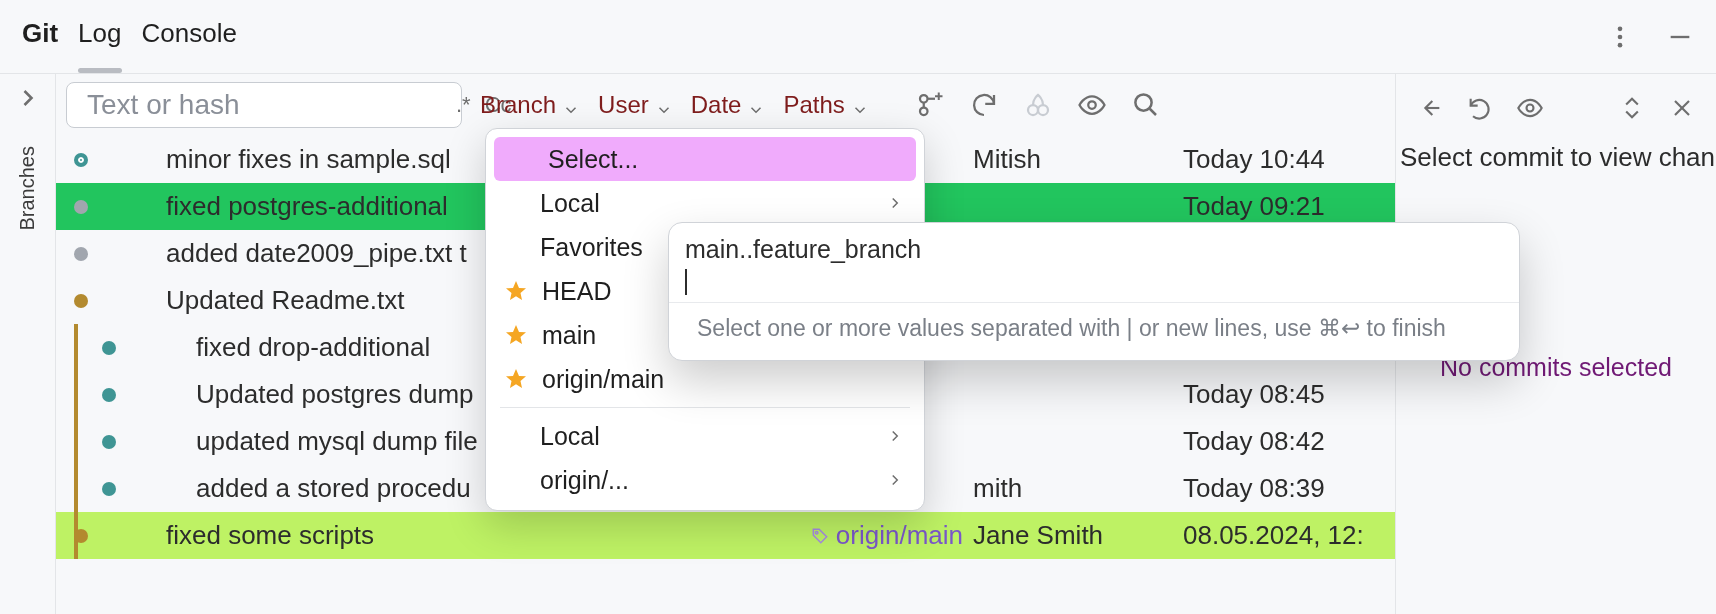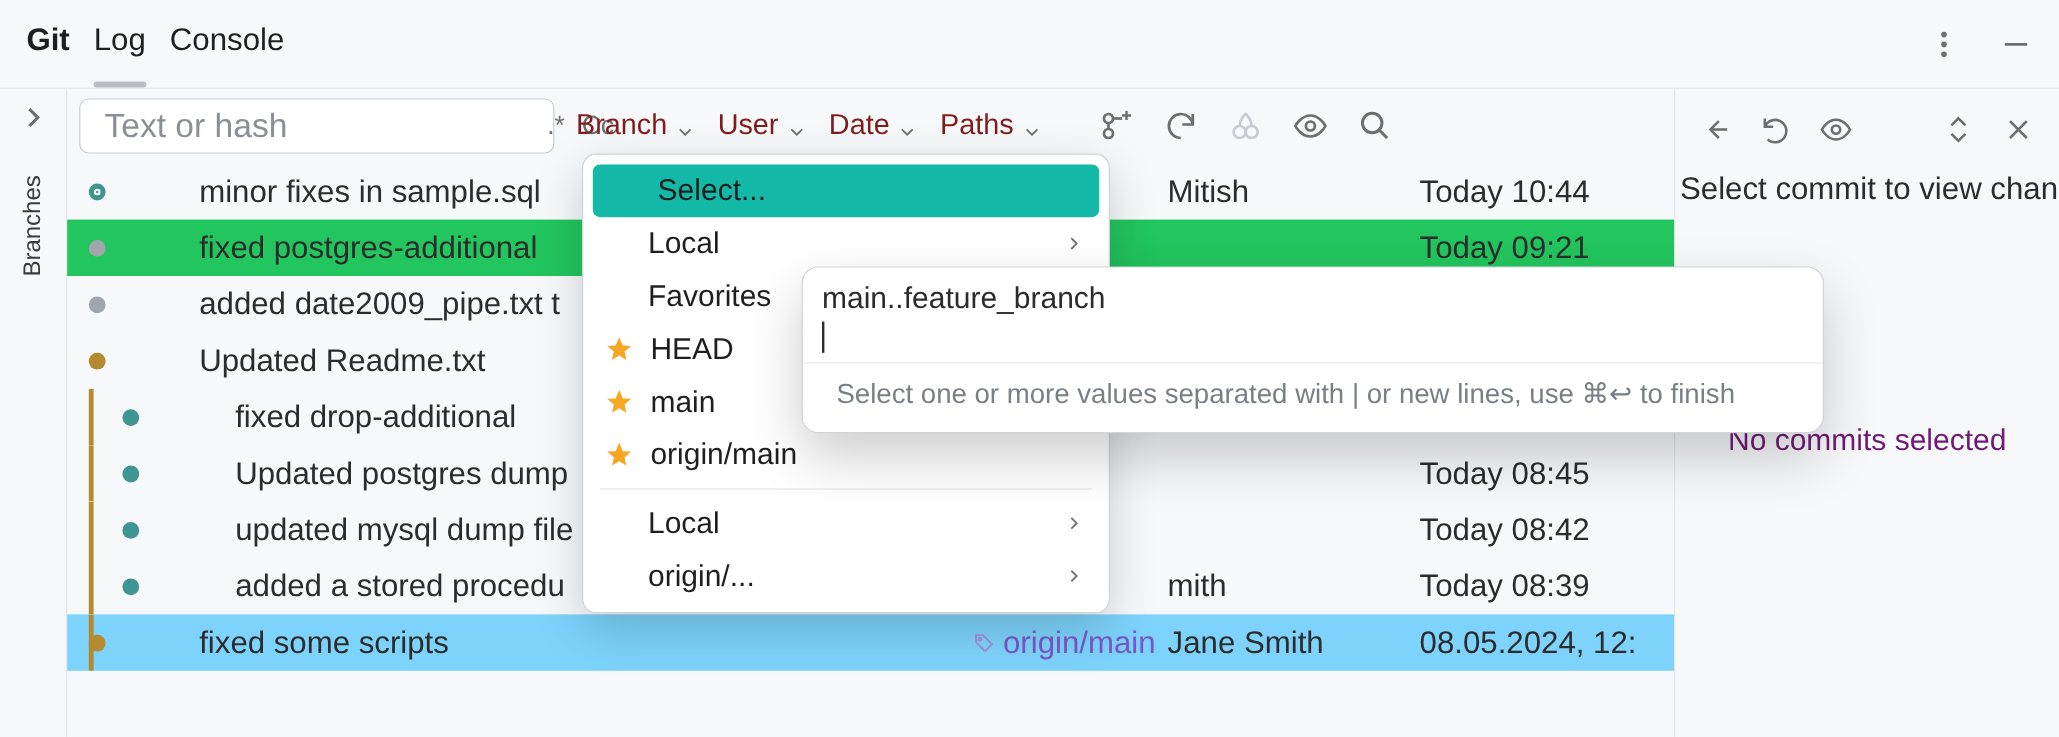--- a/index.html
+++ b/index.html
@@ -155,21 +155,21 @@
   .commit-row {
     display: grid;
     grid-template-columns: 110px 570px 1fr 210px 200px;
     align-items: center;
     height: 47px;
     padding-right: 12px;
     white-space: nowrap;
     overflow: hidden;
   }
   .commit-row.sel { background:#22c55e; }
-  .commit-row.alt { background:#7dd3fc; }
+  .commit-row.alt { background:#bef264; }
   .commit-msg { overflow:hidden; text-overflow:ellipsis; }
   .commit-author { color:#2c2c2c; overflow:hidden; }
   .commit-date { color:#2c2c2c; }
   .commit-tag { color:#7a57c9; display:inline-flex; align-items:center; gap:6px; justify-content:flex-end; padding-right:10px;}
   .commit-tag svg { width:20px; height:20px; }
 
   
   .graph {
     position:relative;
     height:100%;
@@ -201,21 +201,21 @@
     z-index: 10;
   }
   .bp-item {
     display:flex;
     align-items:center;
     padding: 8px 20px 8px 18px;
     height: 44px;
     cursor:pointer;
     gap: 14px;
   }
-  .bp-item.hover { background:#14b8a6; margin: 0 8px; border-radius:6px; padding-left:10px;}
+  .bp-item.hover { background:#f0abfc; margin: 0 8px; border-radius:6px; padding-left:10px;}
   .bp-item .star { width:24px; height:24px; color:#f5a623; flex:none; }
   .bp-item .label { flex:1; }
   .bp-item .chev-r { width:18px; height:18px; color:#6e6e6e; }
   .bp-item.indent { padding-left: 54px; }
   .bp-sep { height:1px; background:#e3e5e8; margin: 6px 14px; }
 
   
   .branch-input-popup {
     position:absolute;
     left: 668px;

